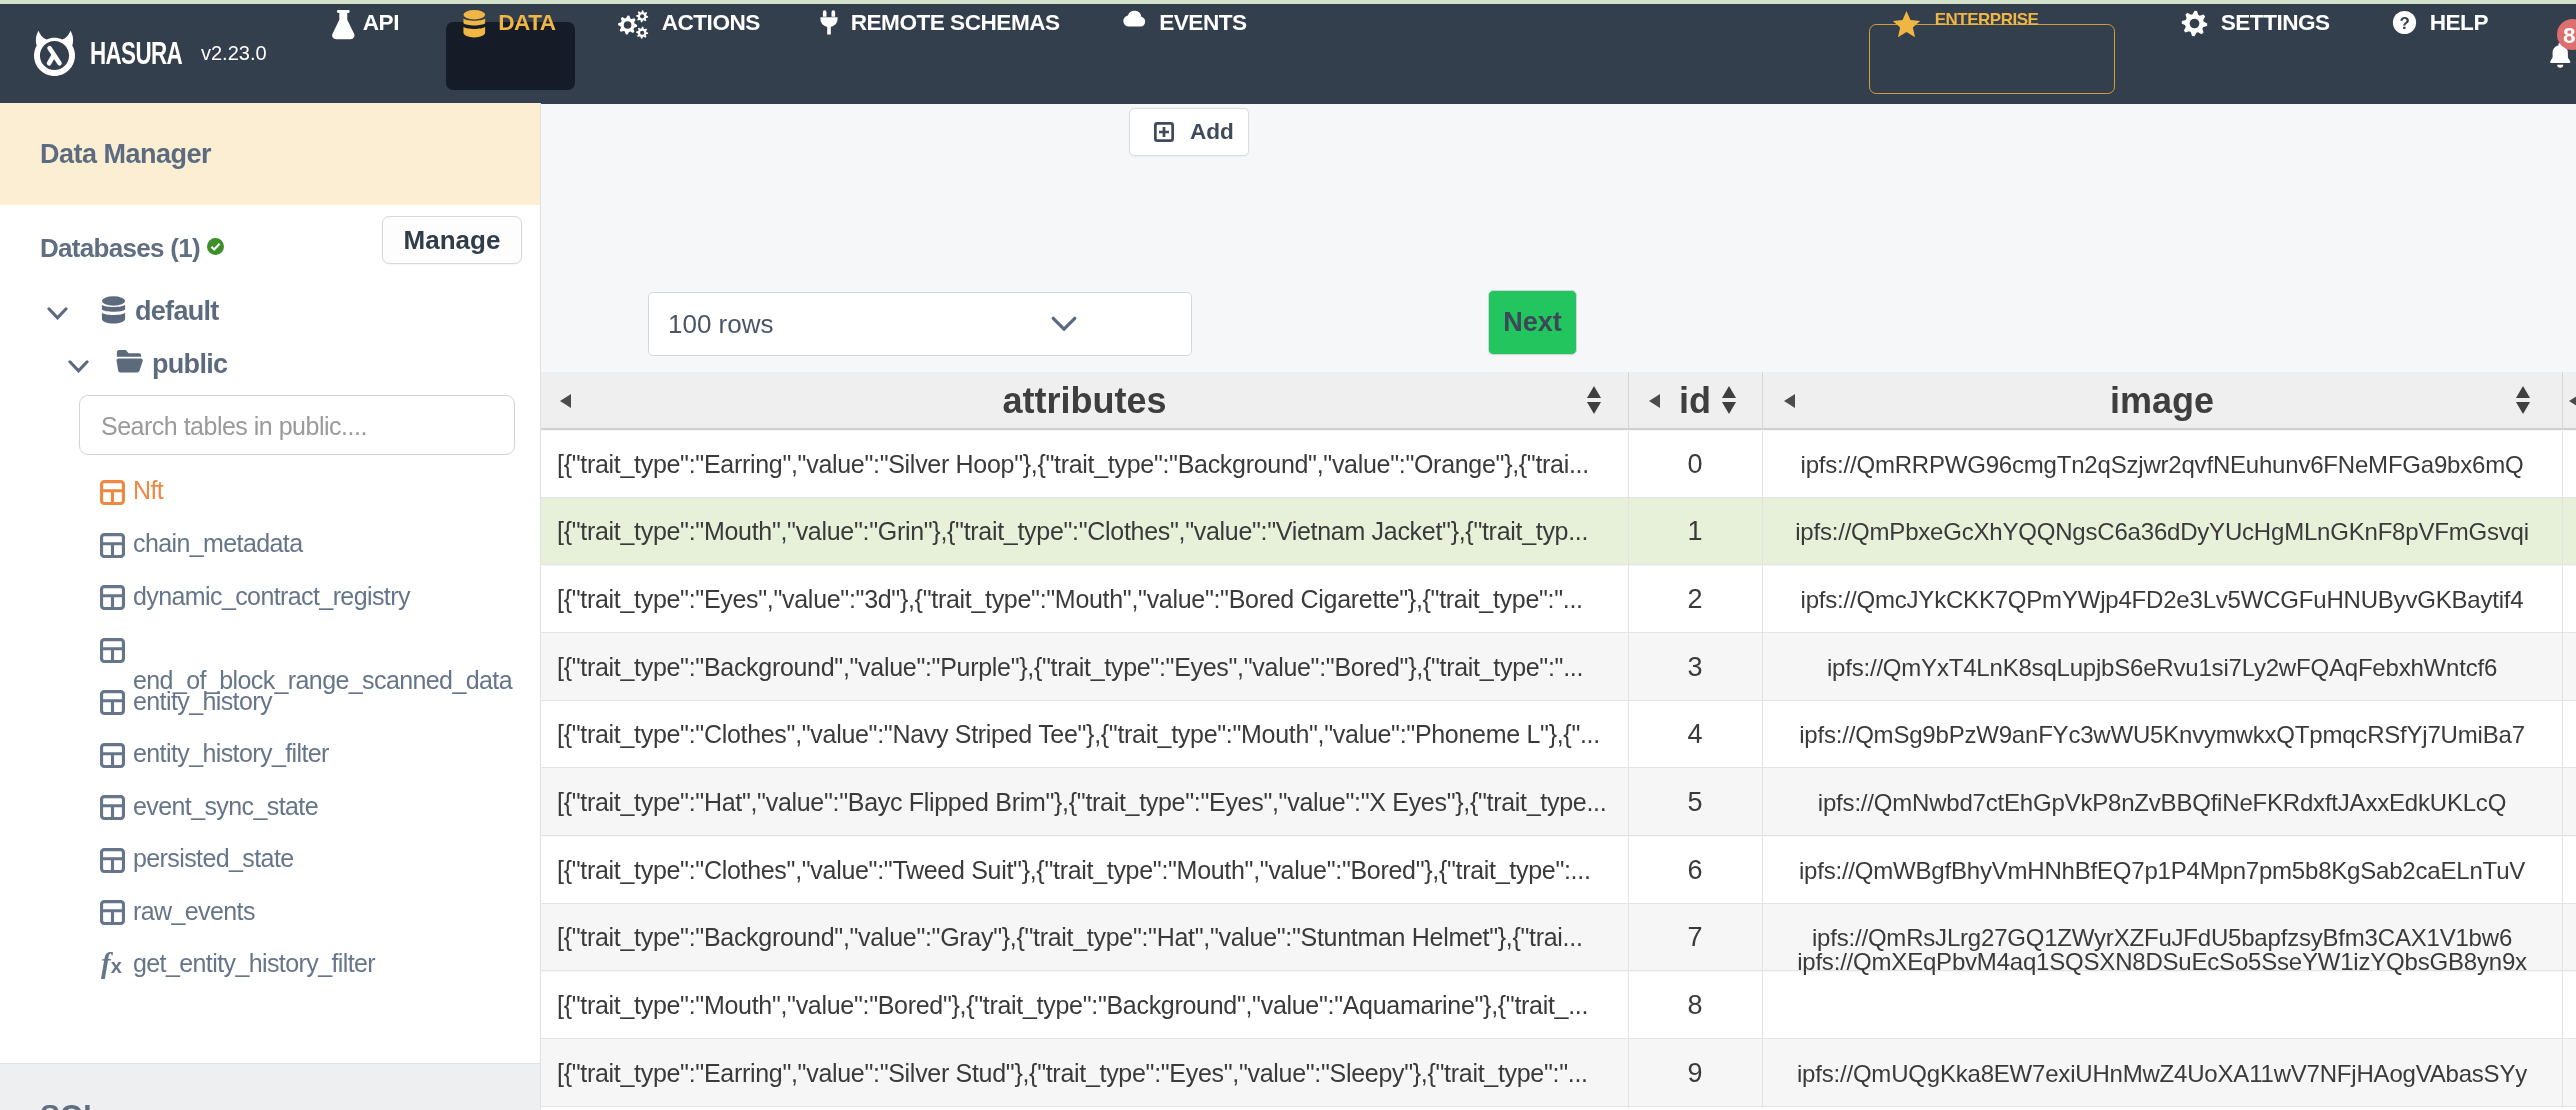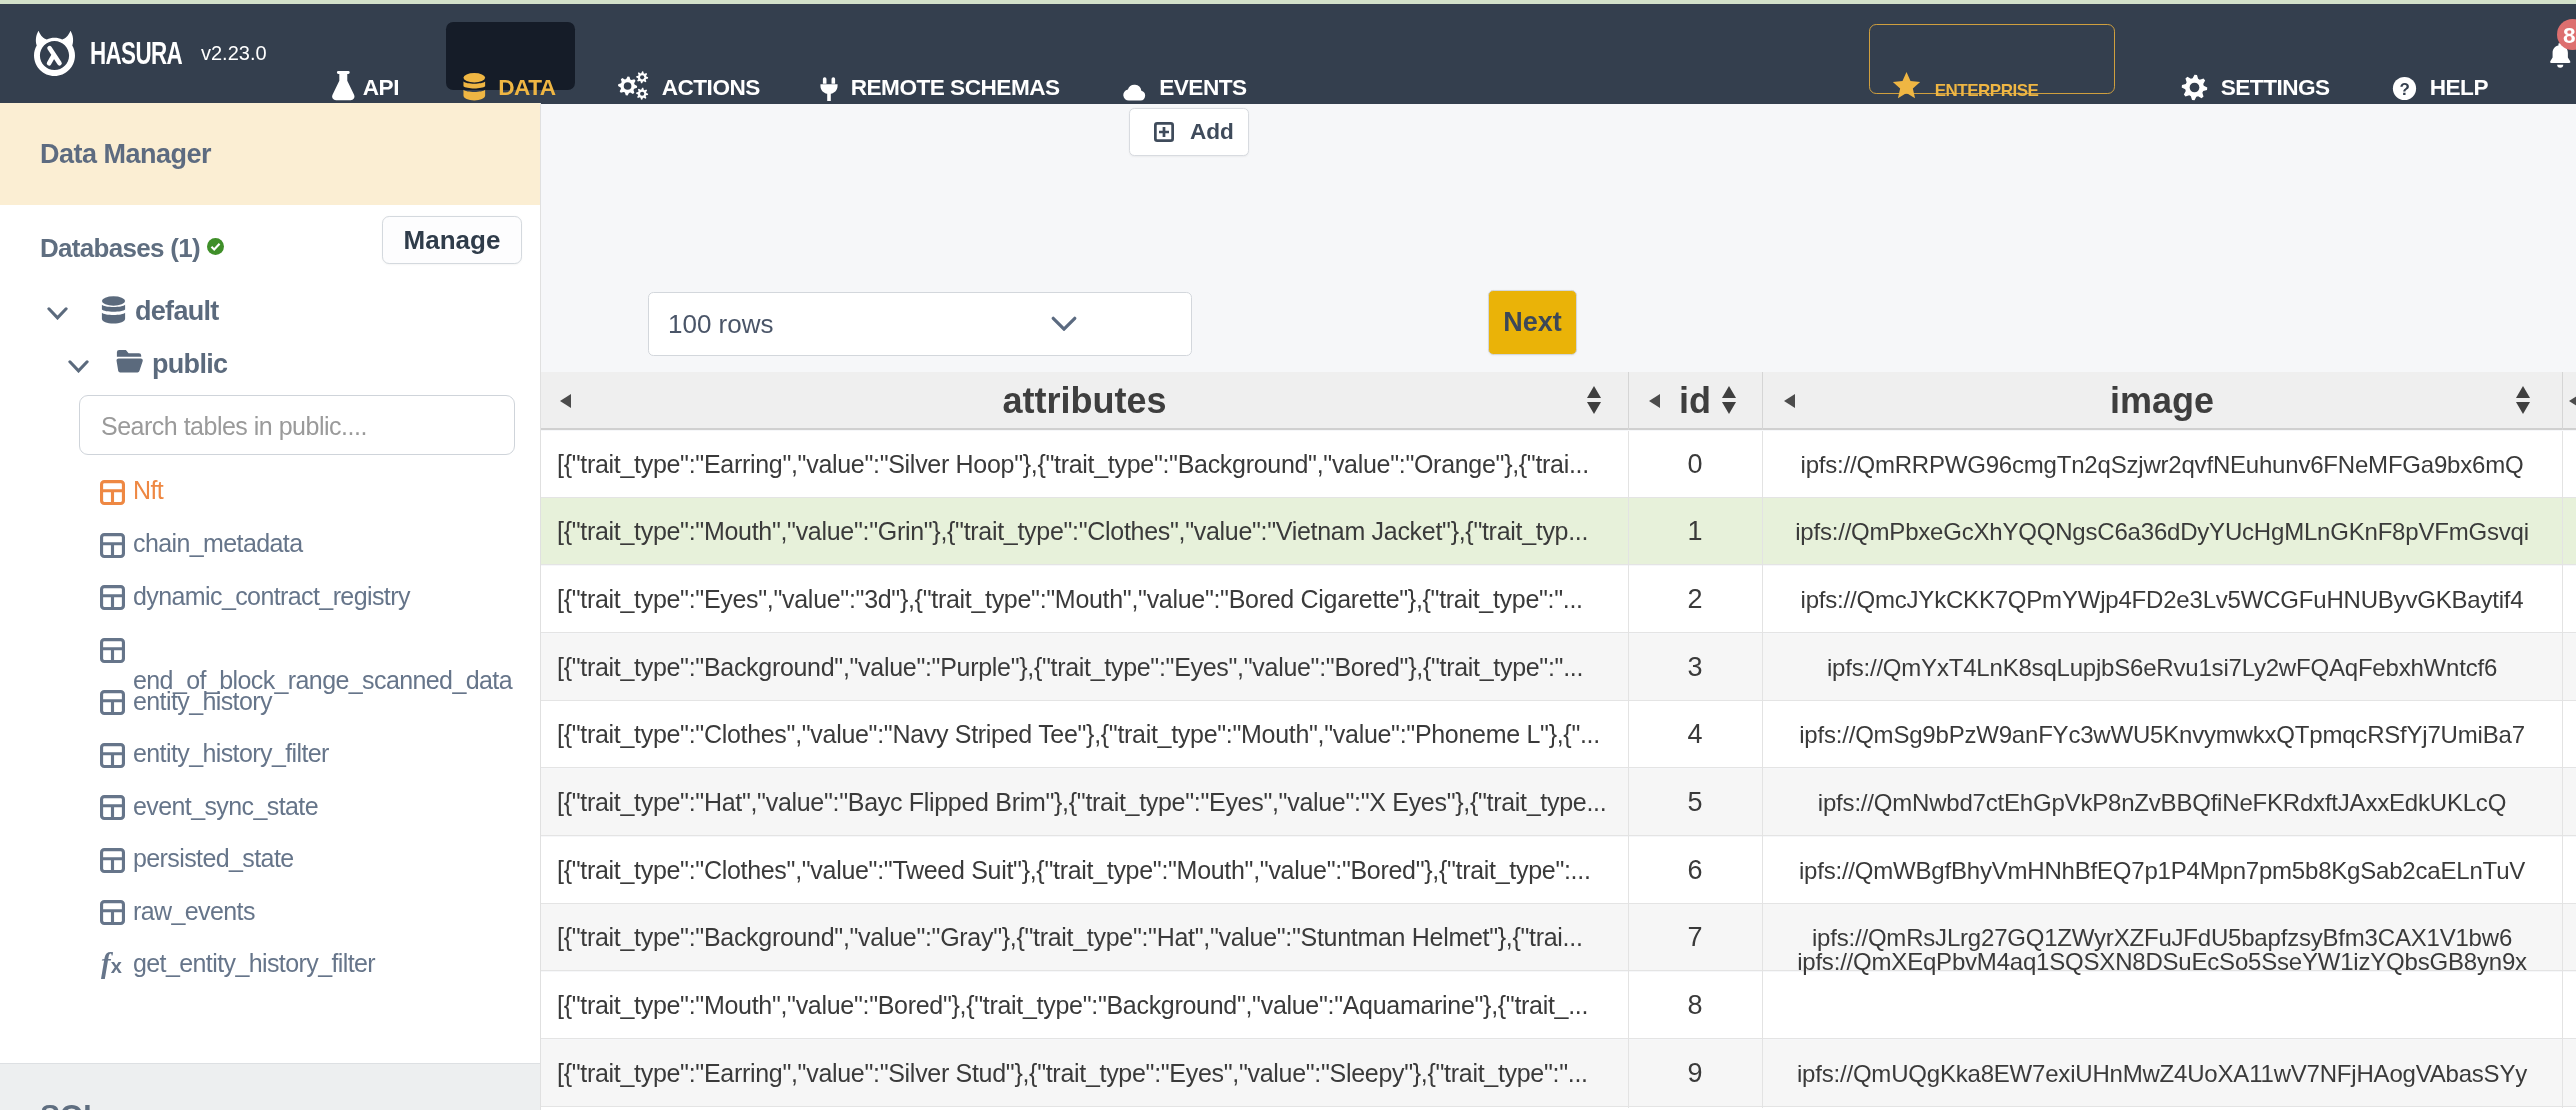--- a/index.html
+++ b/index.html
@@ -1,21 +1,21 @@
 <!DOCTYPE html>
 <html style="font-size:14.5px"><head>
 <meta charset="utf-8">
 <style>
   * { margin:0; padding:0; box-sizing:border-box; }
   html,body { width:2576px; height:1110px; overflow:hidden; font-family:"Liberation Sans",sans-serif; background:#f6f7f9; }
   .abs { position:absolute; }
   
   #greenstrip { left:0; top:0; width:2576px; height:3.6px; background:#d3e1ca; }
   #navbar { left:0; top:3.6px; width:2576px; height:100px; background:#343f4e; }
-  .navitem { position:absolute; top:1px; height:100px; display:flex; align-items:flex-end; color:#fff; font-weight:bold; font-size:22.6px; letter-spacing:-0.5px; }
+  .navitem { position:absolute; top:10px; height:100px; display:flex; align-items:flex-start; color:#fff; font-weight:bold; font-size:22.6px; letter-spacing:-0.5px; }
   .navitem svg { margin-right:12.7px; }
   #logohead { left:29px; top:28px; }
   #logotext { left:90px; top:3.6px; height:100px; display:flex; align-items:center; color:#fff; font-weight:bold; font-size:32px; letter-spacing:-0.9px; transform:scaleX(0.70); transform-origin:left center; }
   #ver { left:201px; top:3.6px; height:100px; display:flex; align-items:center; color:#fff; font-size:20px; }
   #datatab { left:446px; top:22px; width:129px; height:68px; background:#151c28; border-radius:7.2px; }
   
   #sidebar { left:0; top:103px; width:540px; height:960px; background:#fff; }
   #sideborder { left:540px; top:103px; width:0.9px; height:1007px; background:#e0e0e0; }
   #creamhdr { left:0; top:103px; width:540px; height:102px; background:#fbeed3; }
   #dmtext { left:40px; top:103px; height:102px; display:flex; align-items:center; font-weight:bold; font-size:27px; letter-spacing:-0.5px; color:#5d6b80; }
@@ -25,21 +25,21 @@
   .itemtxt { position:absolute; font-size:25px; letter-spacing:-0.6px; color:#66758a; }
   #searchbox { left:79px; top:395px; width:436px; height:60px; border:1.8px solid #cfd4da; border-radius:9px; background:#fff; }
   #searchph { left:101px; top:396px; height:60px; display:flex; align-items:center; font-size:25px; letter-spacing:-0.5px; color:#9a9a9a; }
   #sqlfooter { left:0; top:1063px; width:540px; height:47px; background:#edeff0; border-top:0.9px solid #dde0e3; }
   #sqltxt { left:40px; top:1098px; font-weight:bold; font-size:30px; color:#5f6e80; }
   
   #addbtn { left:1129px; top:108px; width:120px; height:48px; background:#fff; border:0.9px solid #d8dbe0; border-radius:5.4px; box-shadow:0 0.9px 1.8px rgba(0,0,0,0.05); }
   #addtxt { left:1190px; top:108px; height:48px; display:flex; align-items:center; font-weight:bold; font-size:22.6px; color:#3f4b5b; }
   #rowsel { left:648px; top:292px; width:544px; height:64px; background:#fff; border:0.9px solid #d3d7dc; border-radius:5.4px; }
   #rowseltxt { left:668px; top:292px; height:64px; display:flex; align-items:center; font-size:26px; color:#4a5568; }
-  #nextbtn { left:1488px; top:290px; width:89px; height:65px; background:#eab308; border:0.9px solid #d3d7dc; border-radius:5.4px; display:flex; align-items:center; justify-content:center; font-weight:bold; font-size:27px; color:#3c4858; box-shadow:0 0.9px 1.8px rgba(0,0,0,0.04); }
+  #nextbtn { left:1488px; top:290px; width:89px; height:65px; background:#22c55e; border:0.9px solid #d3d7dc; border-radius:5.4px; display:flex; align-items:center; justify-content:center; font-weight:bold; font-size:27px; color:#3c4858; box-shadow:0 0.9px 1.8px rgba(0,0,0,0.04); }
   
   #thead { left:541px; top:372px; width:2035px; height:58px; background:#efefef; border-bottom:2.7px solid #d0d0d0; }
   .hsep { position:absolute; top:372px; width:0.9px; height:58px; background:#d5d5d5; }
   .rsep { position:absolute; top:431px; width:0.9px; height:677px; background:#e3e3e3; }
   .htxt { position:absolute; top:372px; height:57px; display:flex; align-items:center; justify-content:center; font-weight:bold; font-size:36px; color:#3e3e3e; }
   .row { position:absolute; left:541px; width:2035px; border-bottom:0.9px solid #e4e4e4; }
   .rw { background:#fff; }
   .rg { background:#f6f6f6; }
   .rgreen { background:#e7f1da; }
   .attr { position:absolute; left:557px; width:1069px; height:67px; display:flex; align-items:center; font-size:25px; color:#3a3a3a; white-space:nowrap; overflow:hidden; letter-spacing:-0.3px; }

